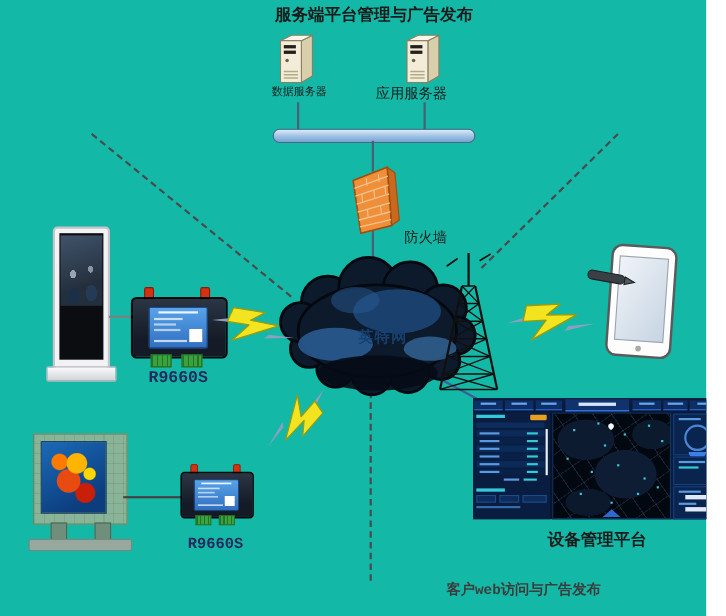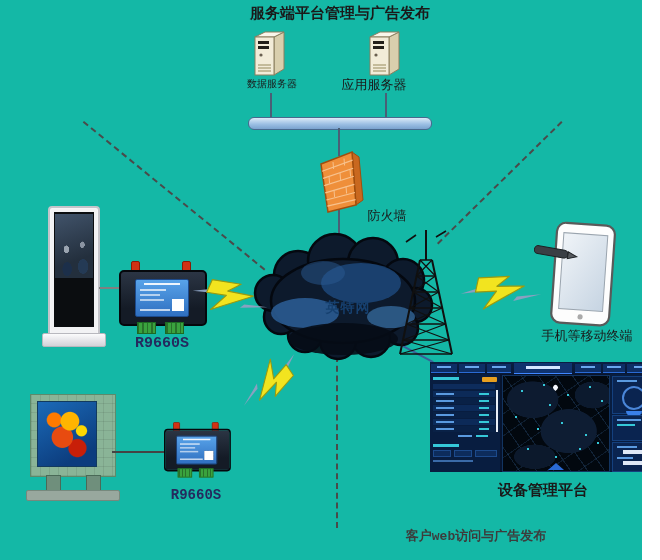--- a/index.html
+++ b/index.html
@@ -282,21 +282,20 @@
       <linearGradient id="tscr" x1="0" y1="0" x2="1" y2="1">
         <stop offset="0" stop-color="#f0f4f8"></stop>
           <stop offset="1" stop-color="#c6d4e2"></stop>
       </linearGradient>
     </defs>
     <g transform="rotate(10 18 34)">
       <rect x="0" y="29" width="34" height="8" rx="4" fill="#3a3f45" stroke="#1d2124" stroke-width="1"></rect>
       <polygon points="34,30 43,33.5 34,37" fill="#55595e" stroke="#1d2124" stroke-width="1"></polygon>
     </g>
   </svg>
-  <div class="lbl" style="left:525px;top:330px;width:124px;font-size:13px;">手机等移动终端</div>
 
   <div class="dash">
     <div class="d-head">
       <div class="d-tab" style="width:26px;">
           <i></i>
         </div>
       <div class="d-tab" style="width:26px;">
           <i></i>
         </div>
       <div class="d-tab" style="width:24px;">

